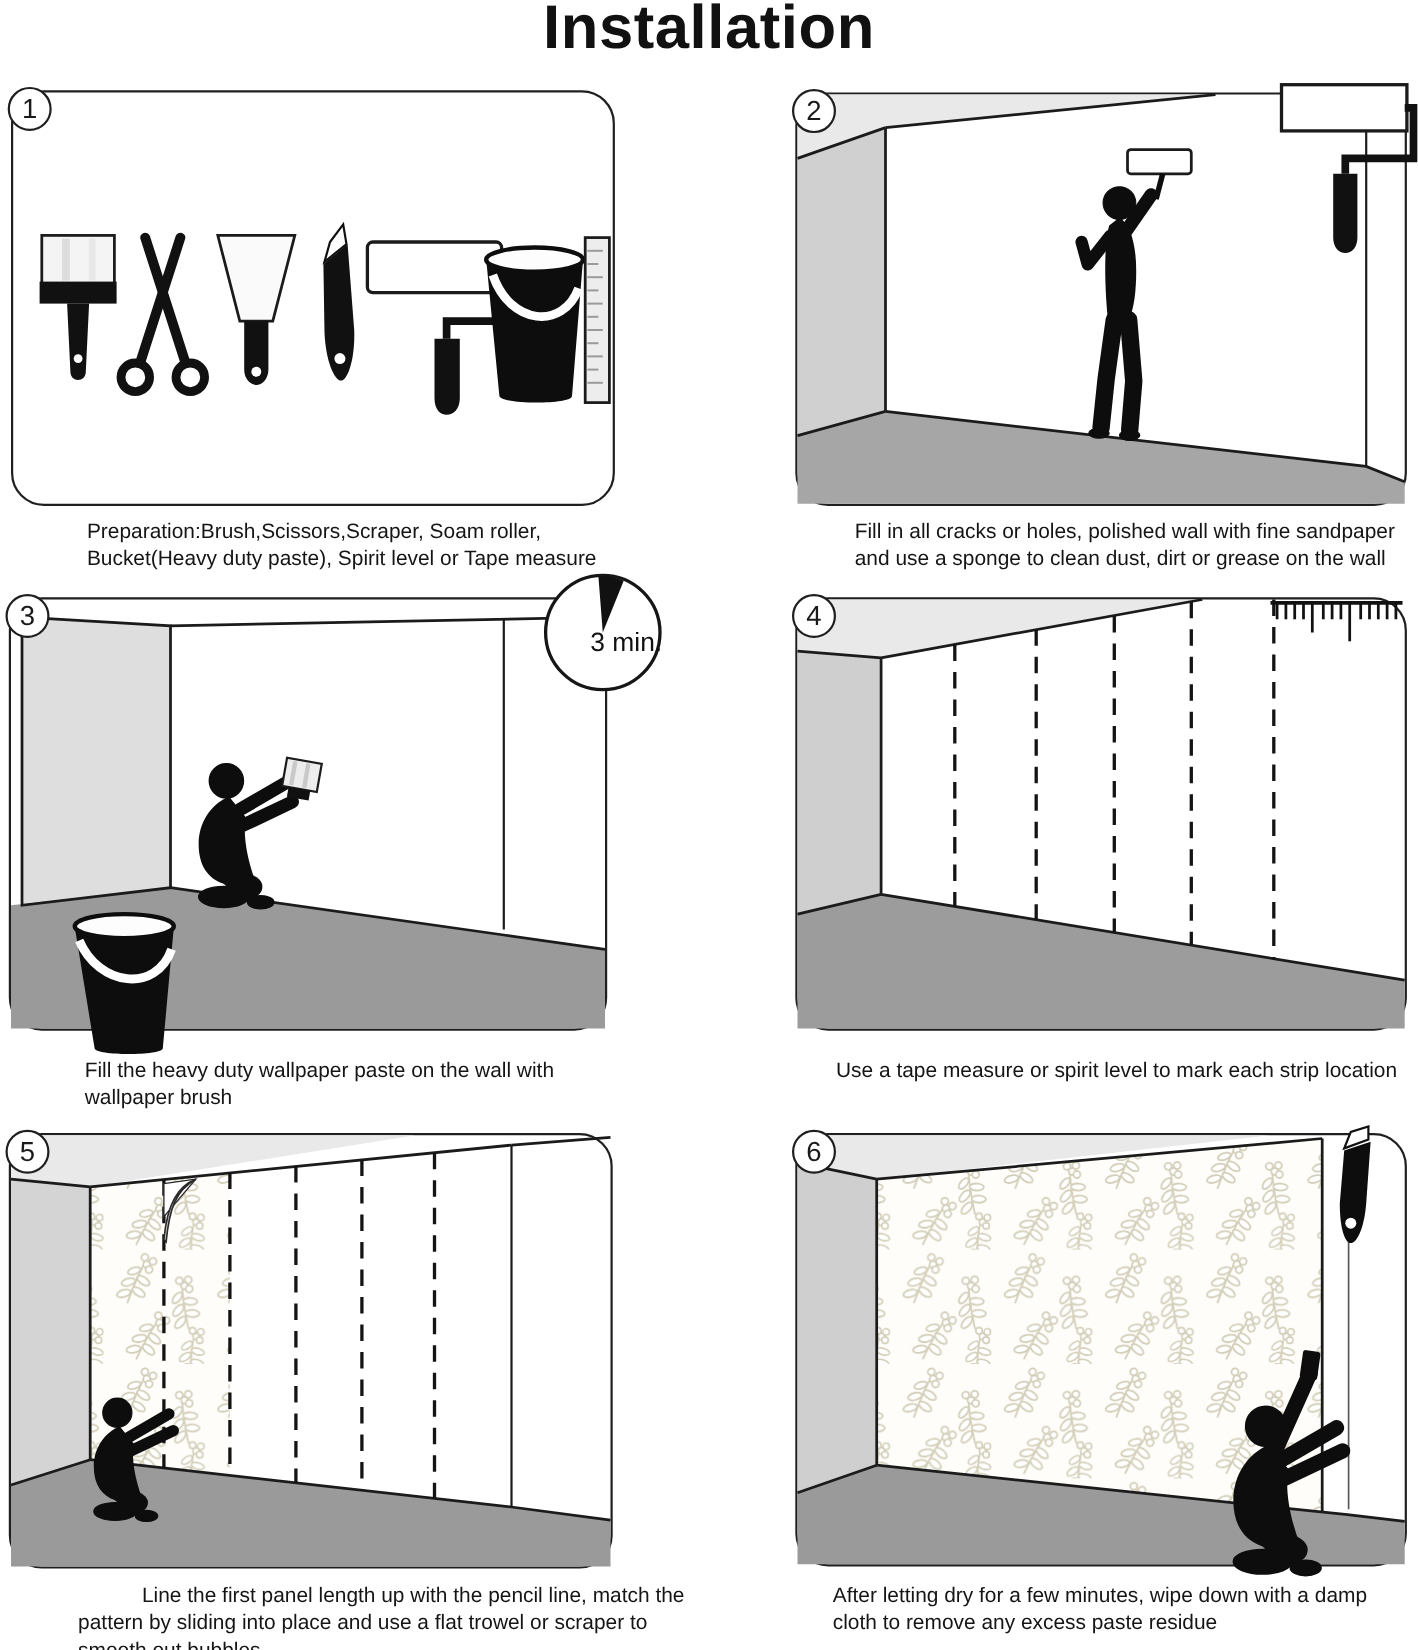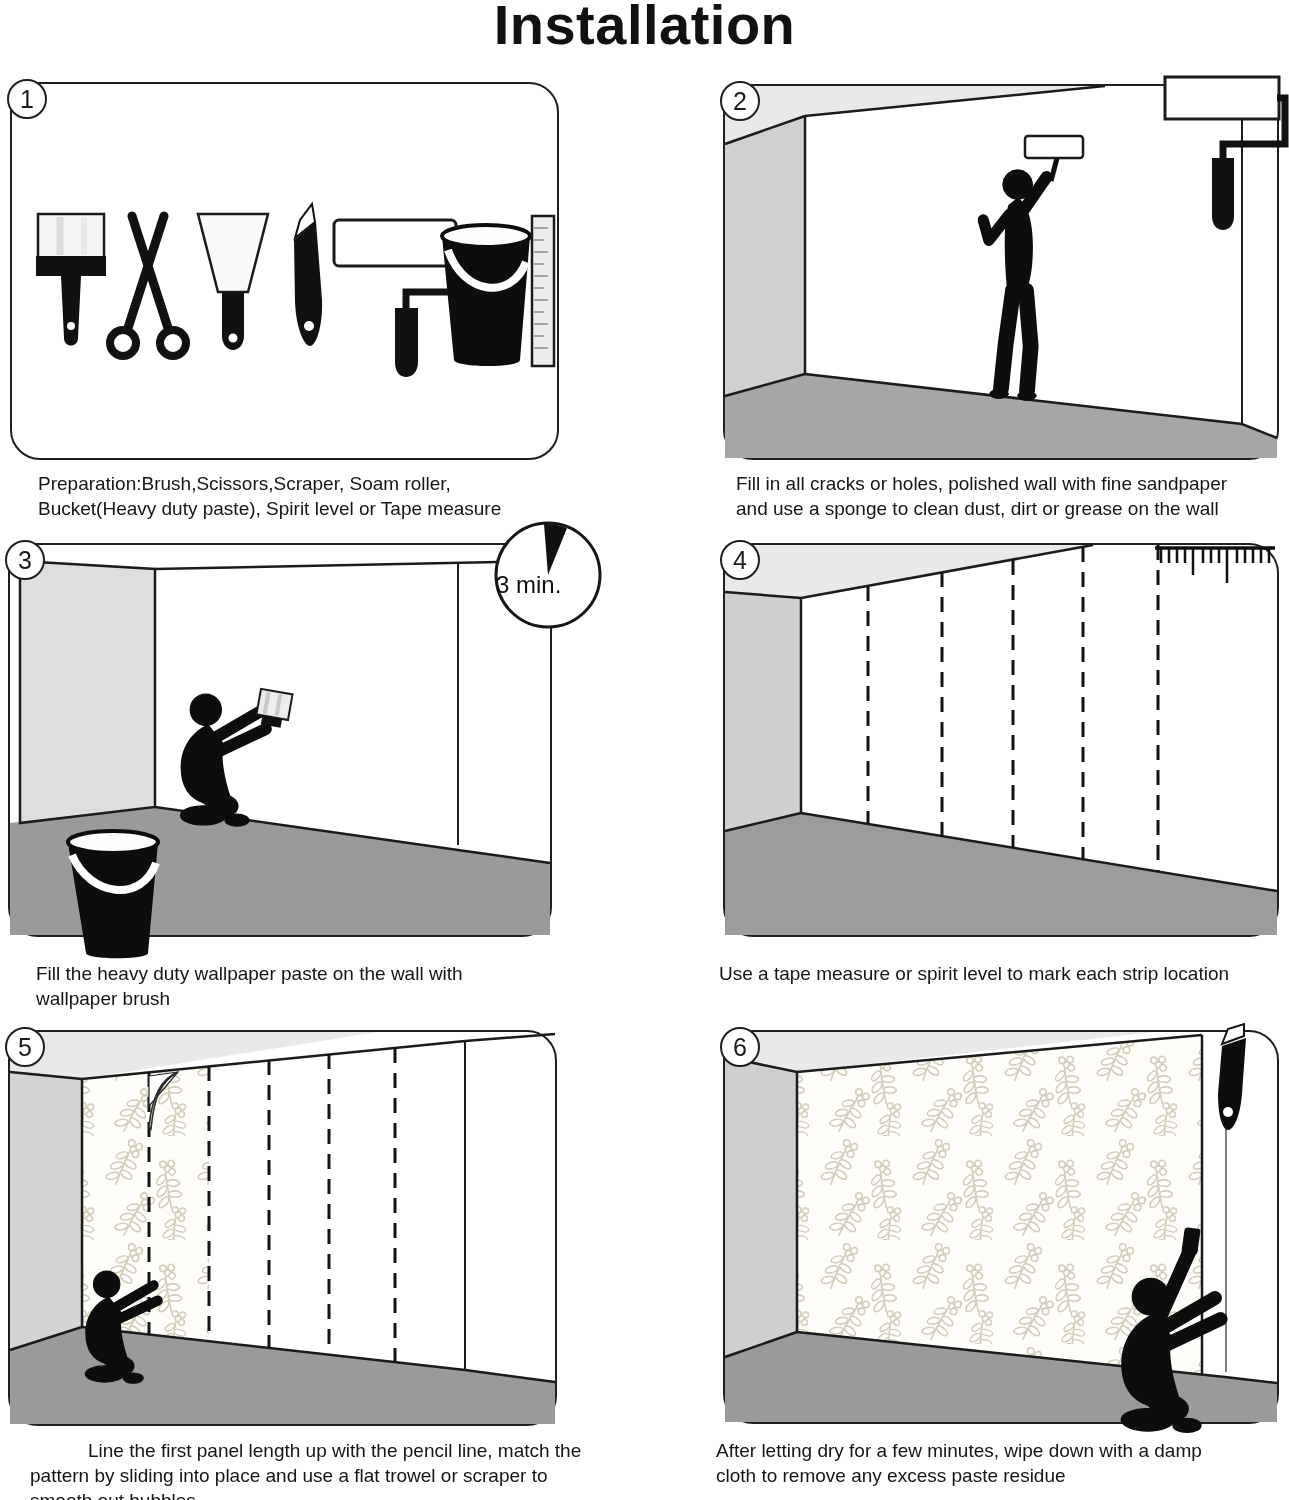--- a/index.html
+++ b/index.html
@@ -13,39 +13,39 @@
   }
   .panel{
     position:absolute;border:2.5px solid #1f1f1f;border-radius:30px;background:#fff;
   }
   .badge{
     position:absolute;top:-5px;left:-5px;width:36px;height:36px;background:#fff;
     border:2.5px solid #1f1f1f;border-radius:50%;display:flex;align-items:center;
     justify-content:center;font-size:25px;z-index:5;
   }
   .caption{
-    position:absolute;font-size:19px;line-height:25px;white-space:pre-wrap;color:#151515;
+    position:absolute;font-size:19px;line-height:25px;white-space:pre-wrap;color:#151515;margin-left:41px;
   }
   svg.scene{position:absolute;left:0;top:0;width:100%;height:100%;overflow:visible;}
   svg{overflow:visible;}
   #p1{left:10px;top:82px;width:545px;height:374px;}
   #p2{left:723px;top:84px;width:552px;height:372px;}
   #p3{left:8px;top:543px;width:540px;height:390px;}
   #p4{left:723px;top:543px;width:552px;height:390px;}
   #p5{left:8px;top:1030px;width:545px;height:392px;}
   #p6{left:723px;top:1030px;width:552px;height:390px;}
   #c1{left:38px;top:471px;width:560px;}
   #c2{left:736px;top:471px;width:560px;}
   #c3{left:36px;top:961px;width:560px;}
   #c4{left:719px;top:961px;width:575px;}
   #c5{left:30px;top:1438px;width:585px;text-indent:58px;}
   #c6{left:716px;top:1438px;width:575px;}
   #tools-svg{position:absolute;left:0;top:96px;width:545px;height:220px;}
   .timer-label{
-    position:absolute;left:486px;top:26px;width:106px;text-align:left;
+    position:absolute;left:486px;top:26px;width:106px;text-align:right;
     font-size:24px;color:#111;z-index:6;
   }
 </style>
 </head>
 <body>
 
 <svg width="0" height="0" style="position:absolute" aria-hidden="true">
   <defs>
     <g id="sprig" stroke="#d3ceb8" fill="#ffffff" stroke-width="1.6">
       <path d="M12,46 C14,32 16,18 21,4" fill="none"></path>

